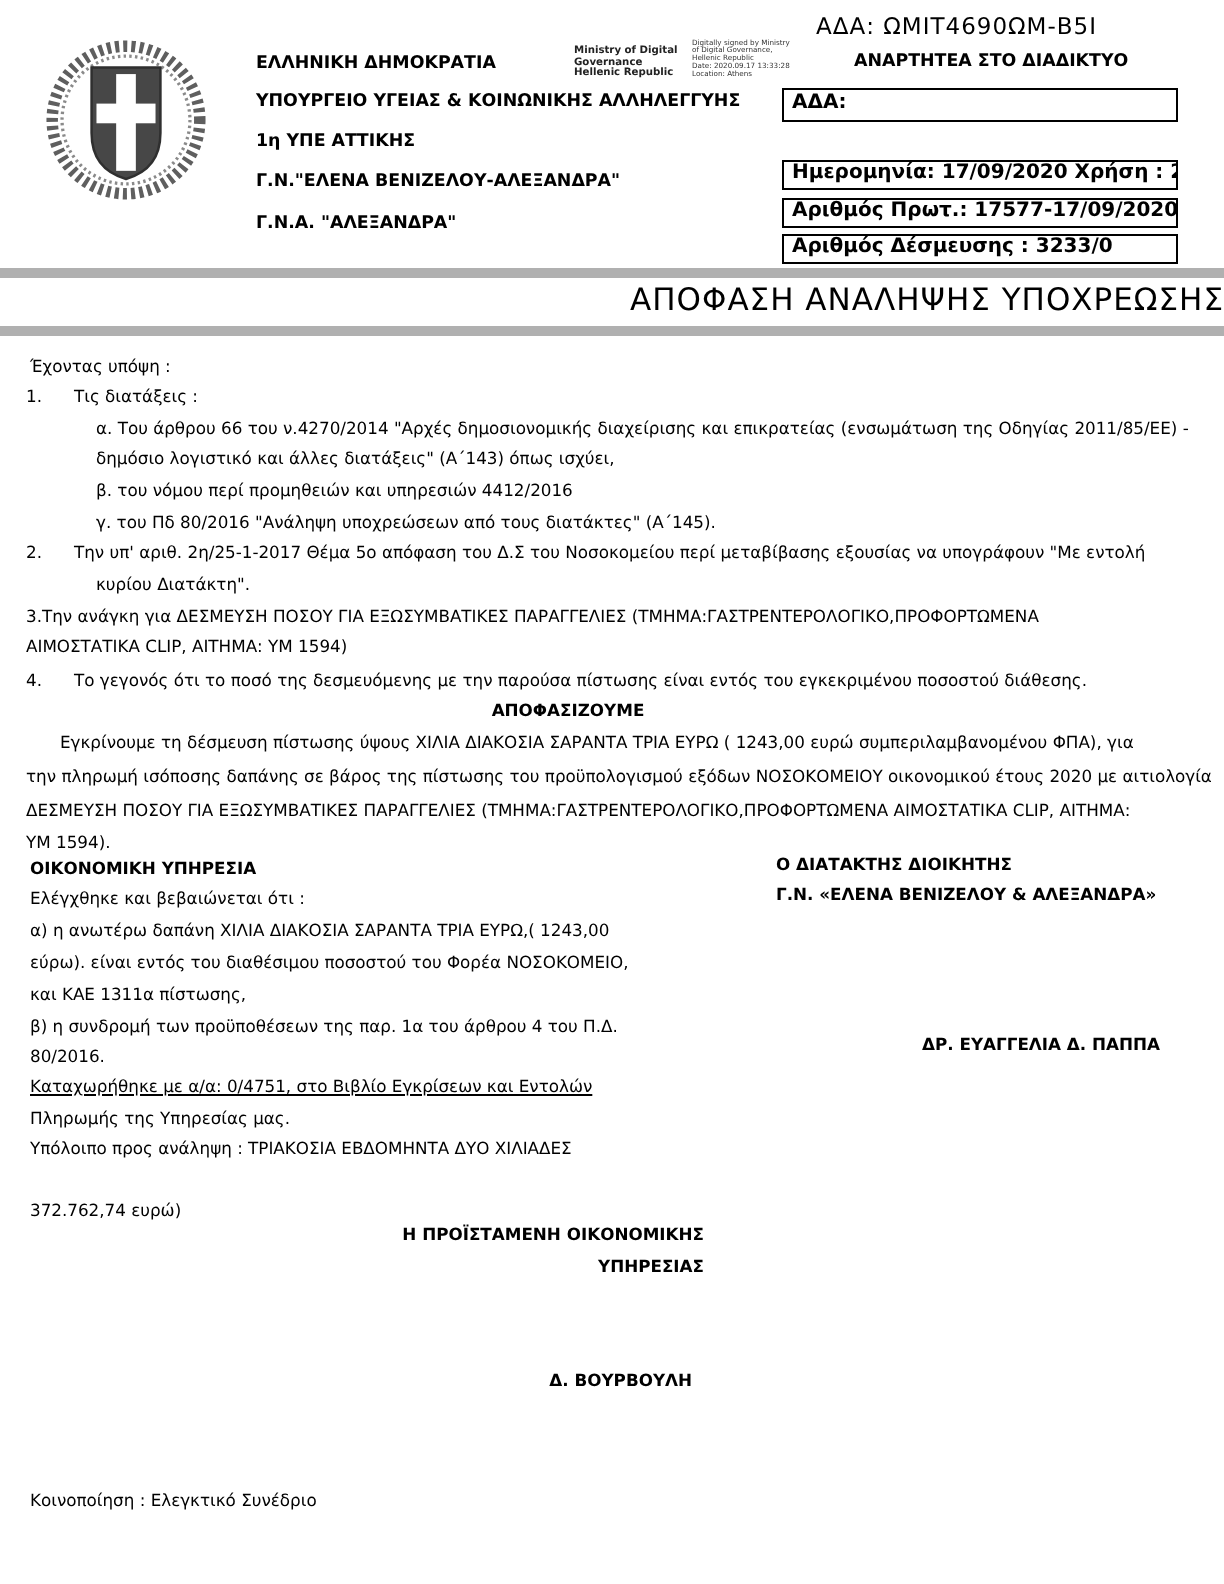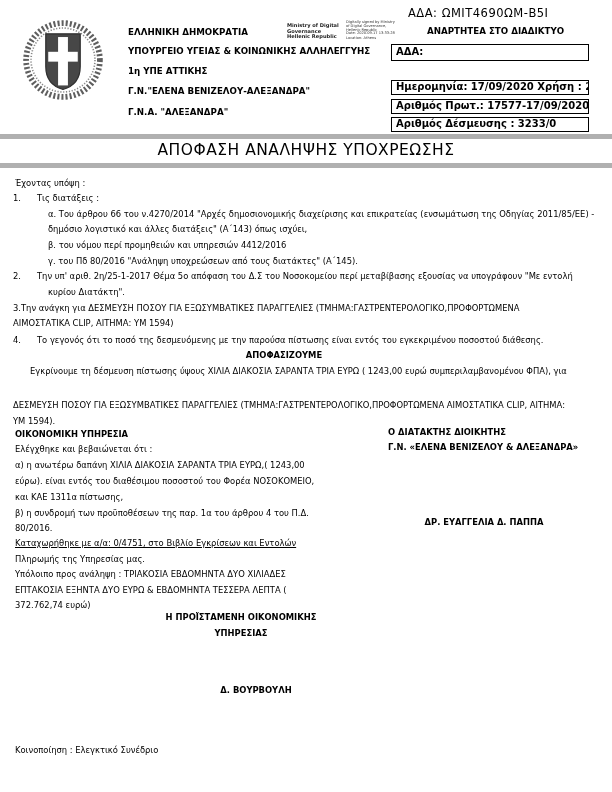--- a/index.html
+++ b/index.html
@@ -17,29 +17,29 @@
   .hdr-org { position: absolute; left: 128px; font-weight: bold; font-size: 8.7px; white-space: nowrap; }
   .box {
     position: absolute; left: 391px; width: 198px; height: 15px;
     border: 1.5px solid #000; box-sizing: border-box;
     font-weight: bold; font-size: 10px; line-height: 12px;
     padding-left: 4px; white-space: nowrap; overflow: hidden;
   }
   .bar { position: absolute; left: 0; width: 612px; height: 5px; background: #b0b0b0; }
   .title {
     position: absolute; top: 141px; left: 0; width: 612px;
-    text-align: center; font-size: 15.5px; letter-spacing: 0.5px; white-space: nowrap;
+    text-align: right; font-size: 15.5px; letter-spacing: 0.5px; white-space: nowrap;
   }
   .stamp-name { position: absolute; left: 287px; top: 23px; font-size: 6px; line-height: 6.6px;
     font-weight: bold; color: #222; transform: scale(.85); transform-origin: 0 0; white-space: nowrap; }
   .stamp-sig { position: absolute; left: 346px; top: 20px; font-size: 6px; line-height: 6.4px;
     color: #333; transform: scale(.6); transform-origin: 0 0; white-space: nowrap; }
   .right-block { position: absolute; left: 388px; width: 192px; text-align: left; }
   .right-block div { font-weight: bold; font-size: 8.4px; white-space: nowrap; }
-  .centered-sign { position: absolute; text-align: center; font-weight: bold; font-size: 8.4px; white-space: nowrap; }
+  .centered-sign { position: absolute; text-align: right; font-weight: bold; font-size: 8.4px; white-space: nowrap; }
   .fin-line { position: absolute; left: 15px; white-space: nowrap; font-size: 8.4px; }
 </style>
 </head>
 <body>
 
 <div id="page">
 
   <div style="position:absolute; left:22px; top:18px; width:82px; height:84px;">
     <svg viewBox="0 0 100 100" width="82" height="84">
       <circle cx="50" cy="50" r="45" fill="none" stroke="#5f5f5f" stroke-width="7" stroke-dasharray="2.5 2.5"></circle>
@@ -96,34 +96,34 @@
   <div class="ln" style="left:48px; top:287px;">κυρίου Διατάκτη".</div>
 
   <div class="ln" style="left:13px; top:303px;">3.Την ανάγκη για ΔΕΣΜΕΥΣΗ ΠΟΣΟΥ ΓΙΑ ΕΞΩΣΥΜΒΑΤΙΚΕΣ ΠΑΡΑΓΓΕΛΙΕΣ (ΤΜΗΜΑ:ΓΑΣΤΡΕΝΤΕΡΟΛΟΓΙΚΟ,ΠΡΟΦΟΡΤΩΜΕΝΑ</div>
   <div class="ln" style="left:13px; top:318px;">ΑΙΜΟΣΤΑΤΙΚΑ CLIP,  ΑΙΤΗΜΑ: ΥΜ 1594)</div>
 
   <div class="ln" style="left:13px; top:335px;">4.</div>
   <div class="ln" style="left:37px; top:335px;">Το γεγονός ότι το ποσό της δεσμευόμενης με την παρούσα πίστωσης είναι εντός του εγκεκριμένου ποσοστού διάθεσης.</div>
 
   <div class="ln b" style="left:0; top:350px; width:568px; text-align:center; white-space:nowrap;">ΑΠΟΦΑΣΙΖΟΥΜΕ</div>
   <div class="ln" style="left:30px; top:366px;">Εγκρίνουμε τη δέσμευση πίστωσης ύψους ΧΙΛΙΑ ΔΙΑΚΟΣΙΑ ΣΑΡΑΝΤΑ ΤΡΙΑ ΕΥΡΩ ( 1243,00 ευρώ συμπεριλαμβανομένου ΦΠΑ), για</div>
+  <div class="ln" style="left:13px; top:383px;">την πληρωμή ισόποσης δαπάνης σε βάρος της πίστωσης του προϋπολογισμού εξόδων ΝΟΣΟΚΟΜΕΙΟΥ οικονομικού έτους 2020 με αιτιολογία</div>
   <div class="ln" style="left:13px; top:400px;">ΔΕΣΜΕΥΣΗ ΠΟΣΟΥ ΓΙΑ ΕΞΩΣΥΜΒΑΤΙΚΕΣ ΠΑΡΑΓΓΕΛΙΕΣ (ΤΜΗΜΑ:ΓΑΣΤΡΕΝΤΕΡΟΛΟΓΙΚΟ,ΠΡΟΦΟΡΤΩΜΕΝΑ ΑΙΜΟΣΤΑΤΙΚΑ CLIP,  ΑΙΤΗΜΑ:</div>
   <div class="ln" style="left:13px; top:416px;">ΥΜ 1594).</div>
 
   <div class="ln b" style="left:15px; top:429px;">ΟΙΚΟΝΟΜΙΚΗ ΥΠΗΡΕΣΙΑ</div>
   <div class="fin-line" style="top:444px;">Ελέγχθηκε και βεβαιώνεται ότι :</div>
   <div class="fin-line" style="top:460px;">α) η ανωτέρω δαπάνη ΧΙΛΙΑ ΔΙΑΚΟΣΙΑ ΣΑΡΑΝΤΑ ΤΡΙΑ ΕΥΡΩ,( 1243,00</div>
   <div class="fin-line" style="top:476px;">εύρω). είναι εντός του διαθέσιμου ποσοστού  του Φορέα ΝΟΣΟΚΟΜΕΙΟ,</div>
   <div class="fin-line" style="top:492px;">και ΚΑΕ 1311α πίστωσης,</div>
   <div class="fin-line" style="top:508px;">β) η συνδρομή των προϋποθέσεων της παρ. 1α του άρθρου 4 του Π.Δ.</div>
   <div class="fin-line" style="top:523px;">80/2016.</div>
   <div class="fin-line" style="top:538px;text-decoration:underline;">Καταχωρήθηκε με α/α: 0/4751, στο Βιβλίο Εγκρίσεων και Εντολών</div>
   <div class="fin-line" style="top:554px;">Πληρωμής της Υπηρεσίας μας.</div>
   <div class="fin-line" style="top:569px;">Υπόλοιπο προς ανάληψη : ΤΡΙΑΚΟΣΙΑ ΕΒΔΟΜΗΝΤΑ ΔΥΟ ΧΙΛΙΑΔΕΣ</div>
-  <div class="fin-line" style="top:585px;">ΕΠΤΑΚΟΣΙΑ ΕΞΗΝΤΑ ΔΥΟ ΕΥΡΩ &amp; ΕΒΔΟΜΗΝΤΑ ΤΕΣΣΕΡΑ ΛΕΠΤΑ (</div>
   <div class="fin-line" style="top:600px;">372.762,74 ευρώ)</div>
 
   <div class="right-block" style="top:427px;">
     <div>Ο ΔΙΑΤΑΚΤΗΣ  ΔΙΟΙΚΗΤΗΣ</div>
     <div style="margin-top:5px;">Γ.Ν. «ΕΛΕΝΑ ΒΕΝΙΖΕΛΟΥ &amp; ΑΛΕΞΑΝΔΡΑ»</div>
   </div>
   <div class="centered-sign" style="left:388px; top:517px; width:192px;">ΔΡ. ΕΥΑΓΓΕΛΙΑ Δ. ΠΑΠΠΑ</div>
 
   <div class="centered-sign" style="left:130px; top:612px; width:222px;">Η ΠΡΟΪΣΤΑΜΕΝΗ ΟΙΚΟΝΟΜΙΚΗΣ</div>
   <div class="centered-sign" style="left:130px; top:628px; width:222px;">ΥΠΗΡΕΣΙΑΣ</div>

